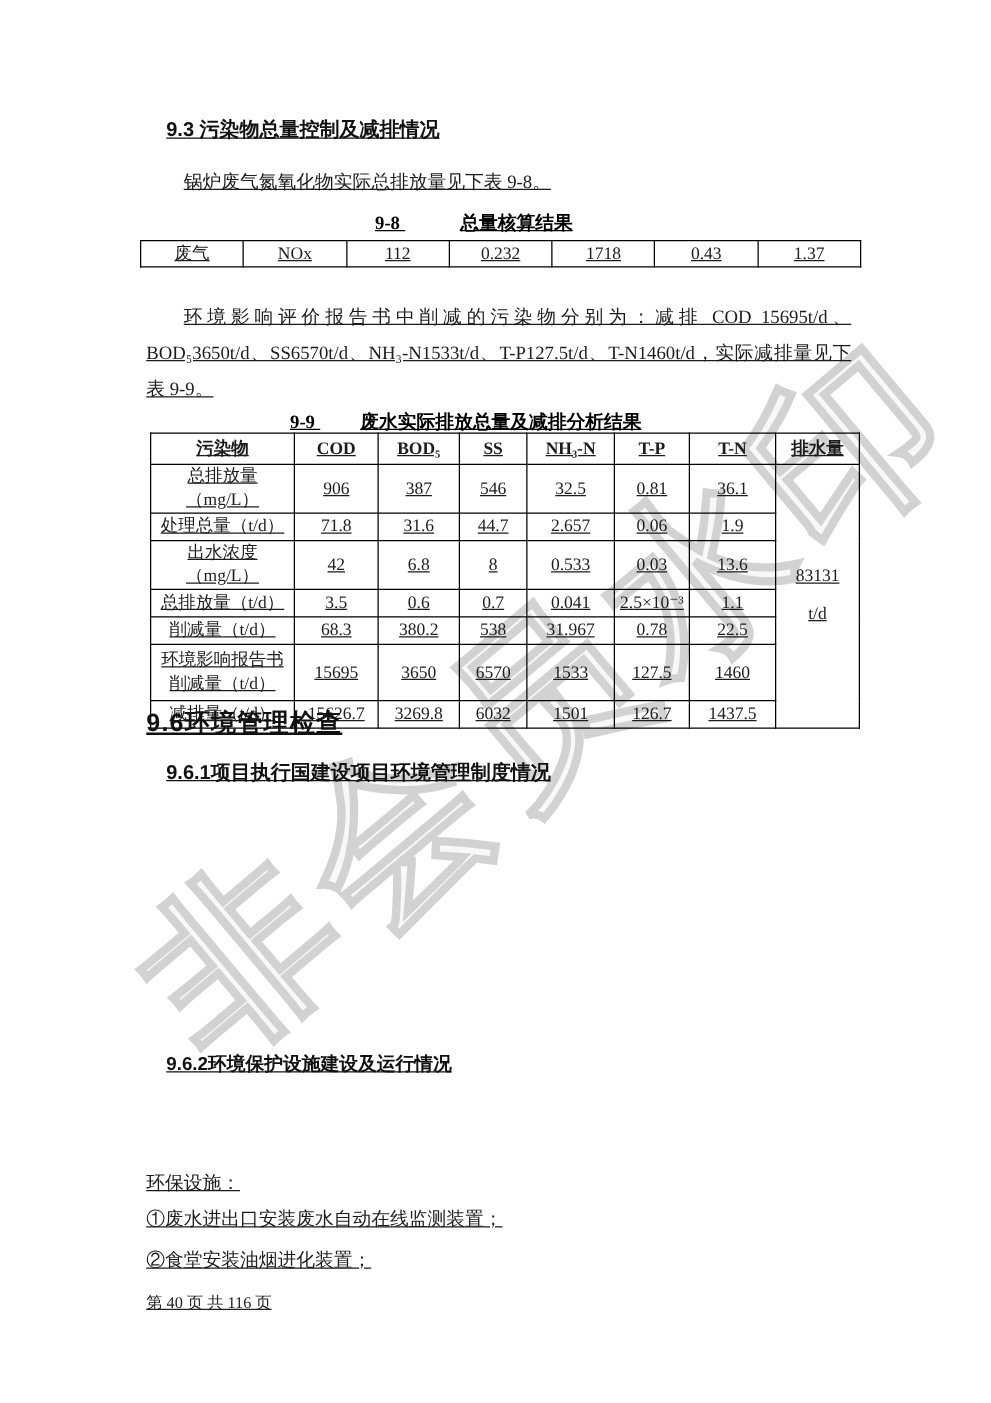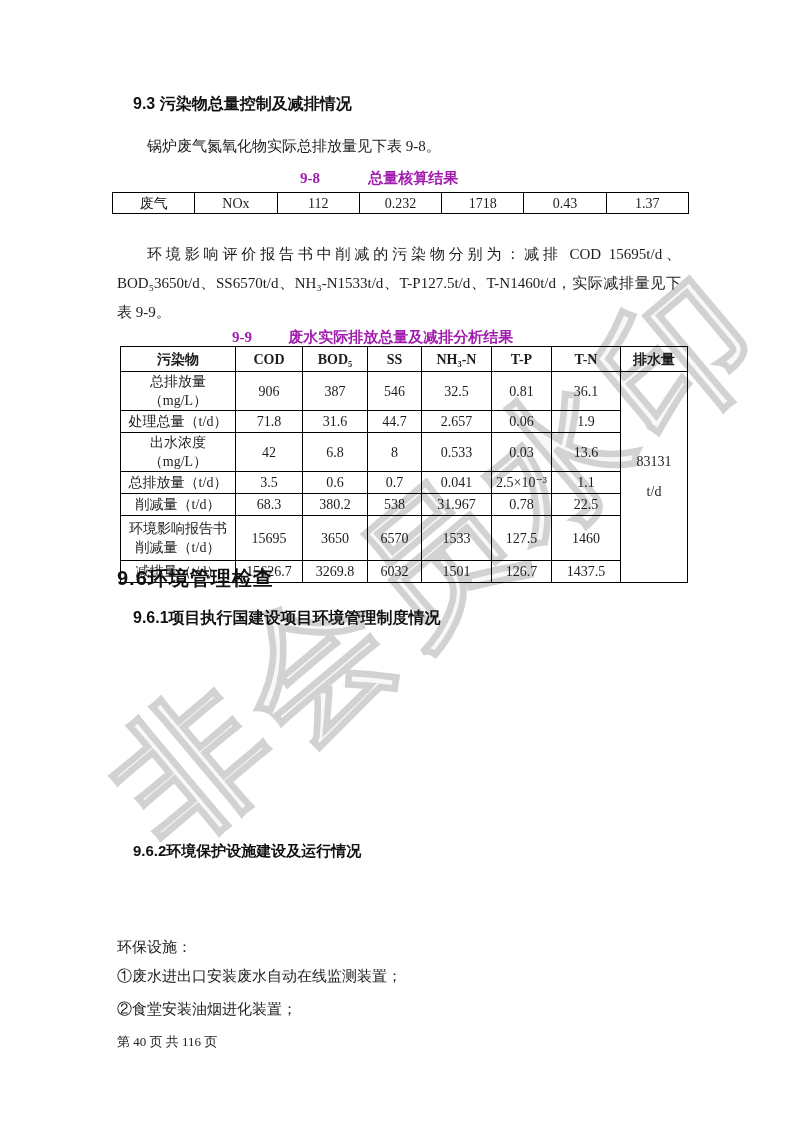--- a/index.html
+++ b/index.html
@@ -13,38 +13,38 @@
     position:absolute; left:30px; top:460px; width:820px;
     text-align:center; z-index:1;
     font-family:"Liberation Sans","DejaVu Sans",sans-serif;
     font-size:148px; font-weight:bold; letter-spacing:10px;
     color:rgba(214,214,214,0.18);
     -webkit-text-stroke:2px #d2d2d2;
     transform:rotate(-40deg);
     pointer-events:none; white-space:nowrap;
   }
   .content { position:absolute; left:0; top:0; width:793px; height:1122px; z-index:2; }
-  .abs { position:absolute; }
+  .abs { position:absolute;text-decoration:underline; }
   .heading {
     font-family:"Liberation Sans","DejaVu Sans",sans-serif;
     font-weight:bold; color:#111;
   }
   .h93  { left:133px; top:94px;  font-size:16px; }
   .h96  { left:117px; top:565px; font-size:20px; letter-spacing:1px; }
   .h961 { left:133px; top:608px; font-size:16px; }
   .h962 { left:133px; top:842px; font-size:15px; }
   .body-par { font-size:15px; color:#1c1c1c; }
   .p1 { left:147px; top:131px; width:540px; line-height:30px; }
   .p2 { left:117px; top:240px; width:564px; line-height:29px; text-align:justify; text-indent:30px; }
   .p3 { left:117px; top:642px; width:563px; line-height:33px; text-align:justify; text-indent:30px; }
   .p4 { left:117px; top:866px; width:563px; line-height:33px; text-align:justify; text-indent:30px; }
   .p5 { left:117px; top:932px; line-height:30px; }
   .p6 { left:117px; top:961px; line-height:30px; }
   .p7 { left:117px; top:994px; line-height:30px; }
-  .caption { font-weight:bold; font-size:15px; color:#a21caf;
+  .caption { font-weight:bold; font-size:15px; color:#000000;
     font-family:"Liberation Sans","DejaVu Sans",sans-serif; }
   .cap98 { left:300px; top:169px; }
   .cap99 { left:232px; top:328px; }
   .caption .cap-no { font-family:"Liberation Serif","DejaVu Serif",serif; }
   .cap98 .cap-title { margin-left:44px; }
   .cap99 .cap-title { margin-left:32px;margin-top:26px; }
   table { border-collapse:collapse; table-layout:fixed; background:transparent; }
   .t98 { left:112px; top:192px; width:577px; font-size:14px; }
   .t98 td { border:1px solid #000; text-align:center; height:20px; padding:0 2px; line-height:19px; }
   .t99 { left:120px; top:346px; width:567px; font-size:14px;border-radius:29px; }

